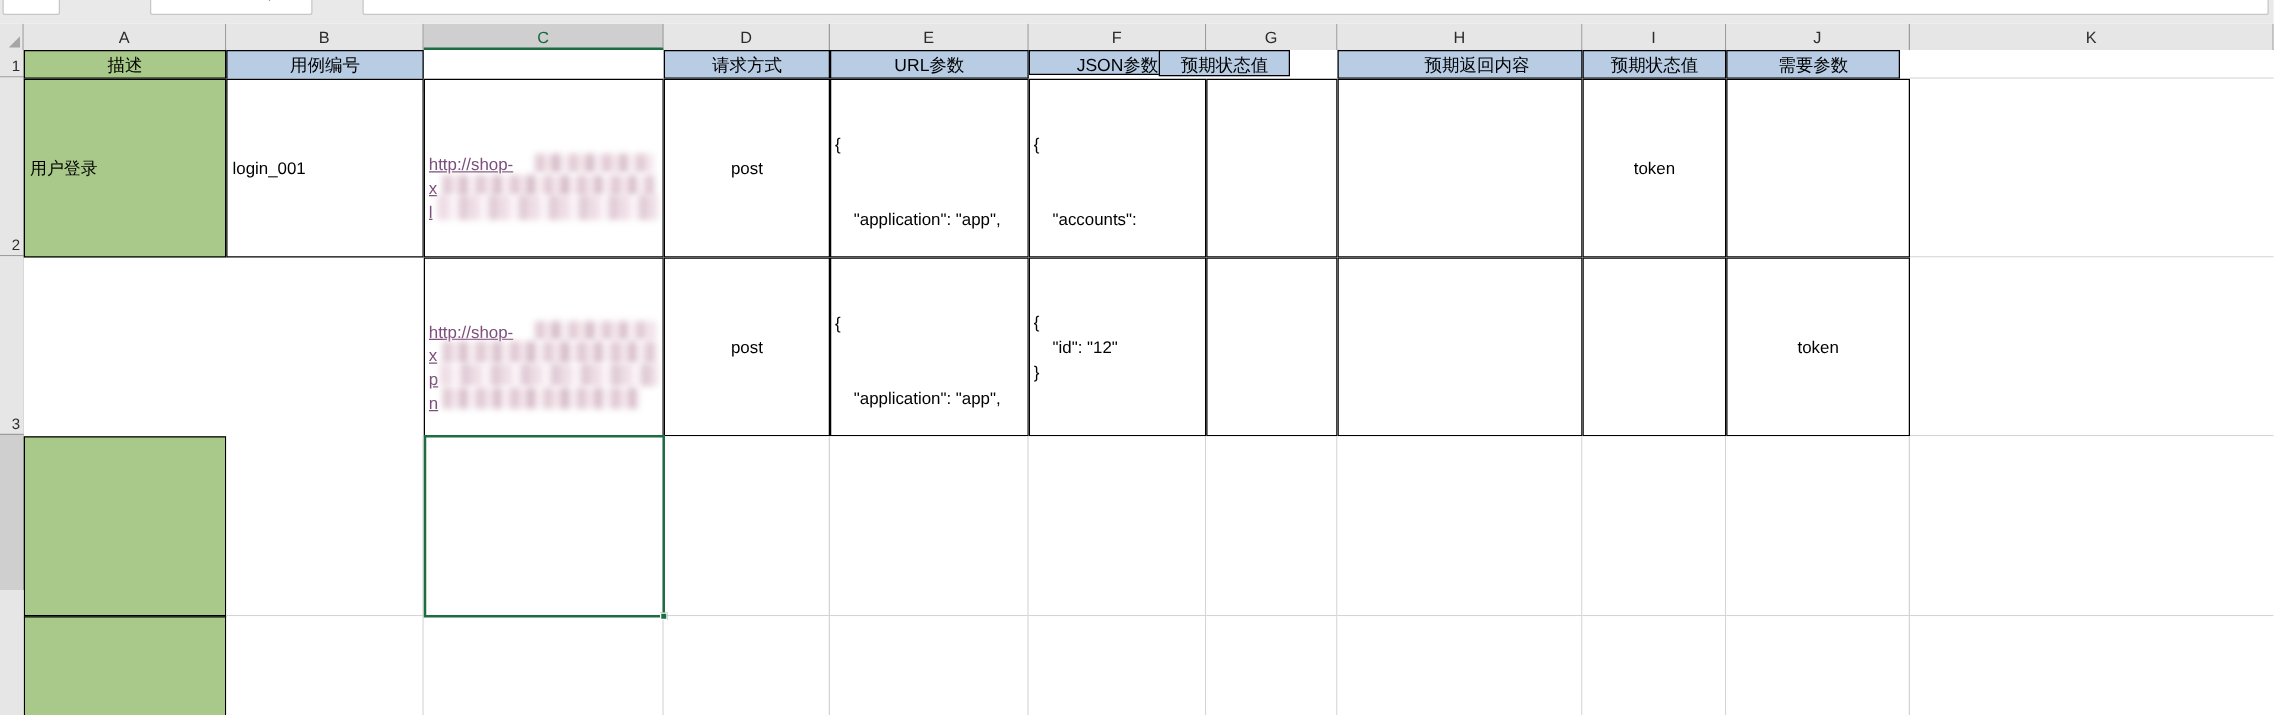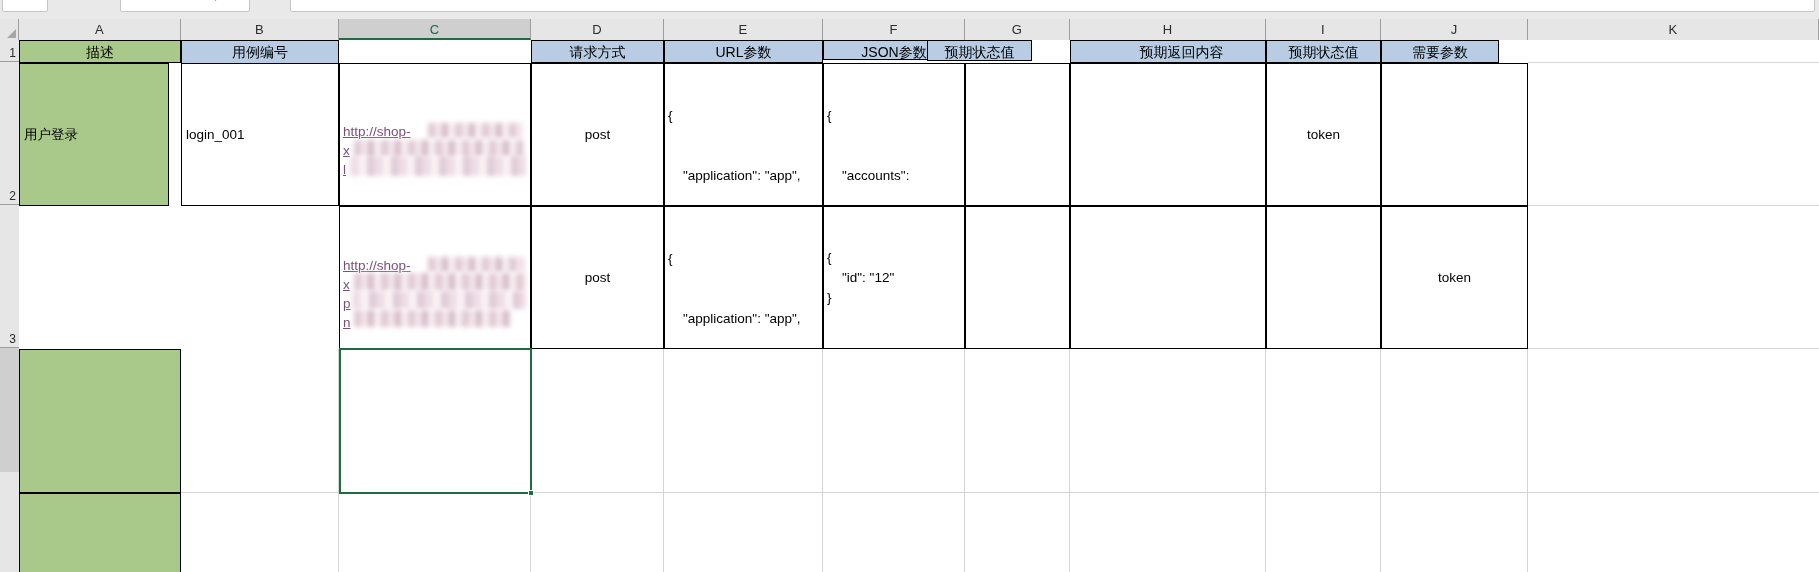--- a/index.html
+++ b/index.html
@@ -220,24 +220,24 @@
     </div>
 
     <div class="cell hdr-green" style="left:19px;top:21px;width:162px;height:23px;">描述</div>
     <div class="cell hdr" style="left:181px;top:21px;width:158px;height:33px;">用例编号</div>
     <div class="cell hdr" style="left:531px;top:21px;width:133px;height:23px;">请求方式</div>
     <div class="cell hdr" style="left:664px;top:21px;width:159px;height:23px;">URL参数</div>
     <div class="cell hdr" style="left:823px;top:21px;width:142px;height:20px;">JSON参数</div>
     <div class="cell hdr" style="left:927px;top:21px;width:105px;height:21px;">预期状态值</div>
     <div class="cell hdr" style="left:1070px;top:21px;width:196px;height:23px;padding-left:27px;">预期返回内容</div>
     <div class="cell hdr" style="left:1266px;top:21px;width:115px;height:23px;">预期状态值</div>
-    <div class="cell hdr" style="left:1381px;top:21px;width:118px;height:23px;">需要参数</div>
+    <div class="cell hdr" style="left:1381px;top:21px;width:139px;height:23px;">需要参数</div>
     <div class="cell" style="left:1528px;top:21px;width:291px;height:23px;border-right:none;"></div>
 
-    <div class="cell green pad vmid" style="left:19px;top:44px;width:150px;height:143px;text-align:right;">用户登录</div>
+    <div class="cell green pad vmid" style="left:19px;top:44px;width:162px;height:143px;text-align:right;">用户登录</div>
     <div class="cell bordered pad vmid" style="left:181px;top:44px;width:158px;height:143px;">login_001</div>
 
     <div class="urlcell" style="left:339px;top:44px;width:192px;height:143px;">
       <div class="urlwrap">
         <div class="urlline" style="top:58px;">http://shop-</div>
         <div class="urlline" style="top:77px;">x</div>
         <div class="urlline" style="top:96px;">l</div>
         <div class="redact" style="left:88px;top:59px;width:95px;height:15px;"></div>
         <div class="redact" style="left:14px;top:76px;width:170px;height:17px;"></div>
         <div class="redact soft" style="left:10px;top:92px;width:176px;height:20px;"></div>

